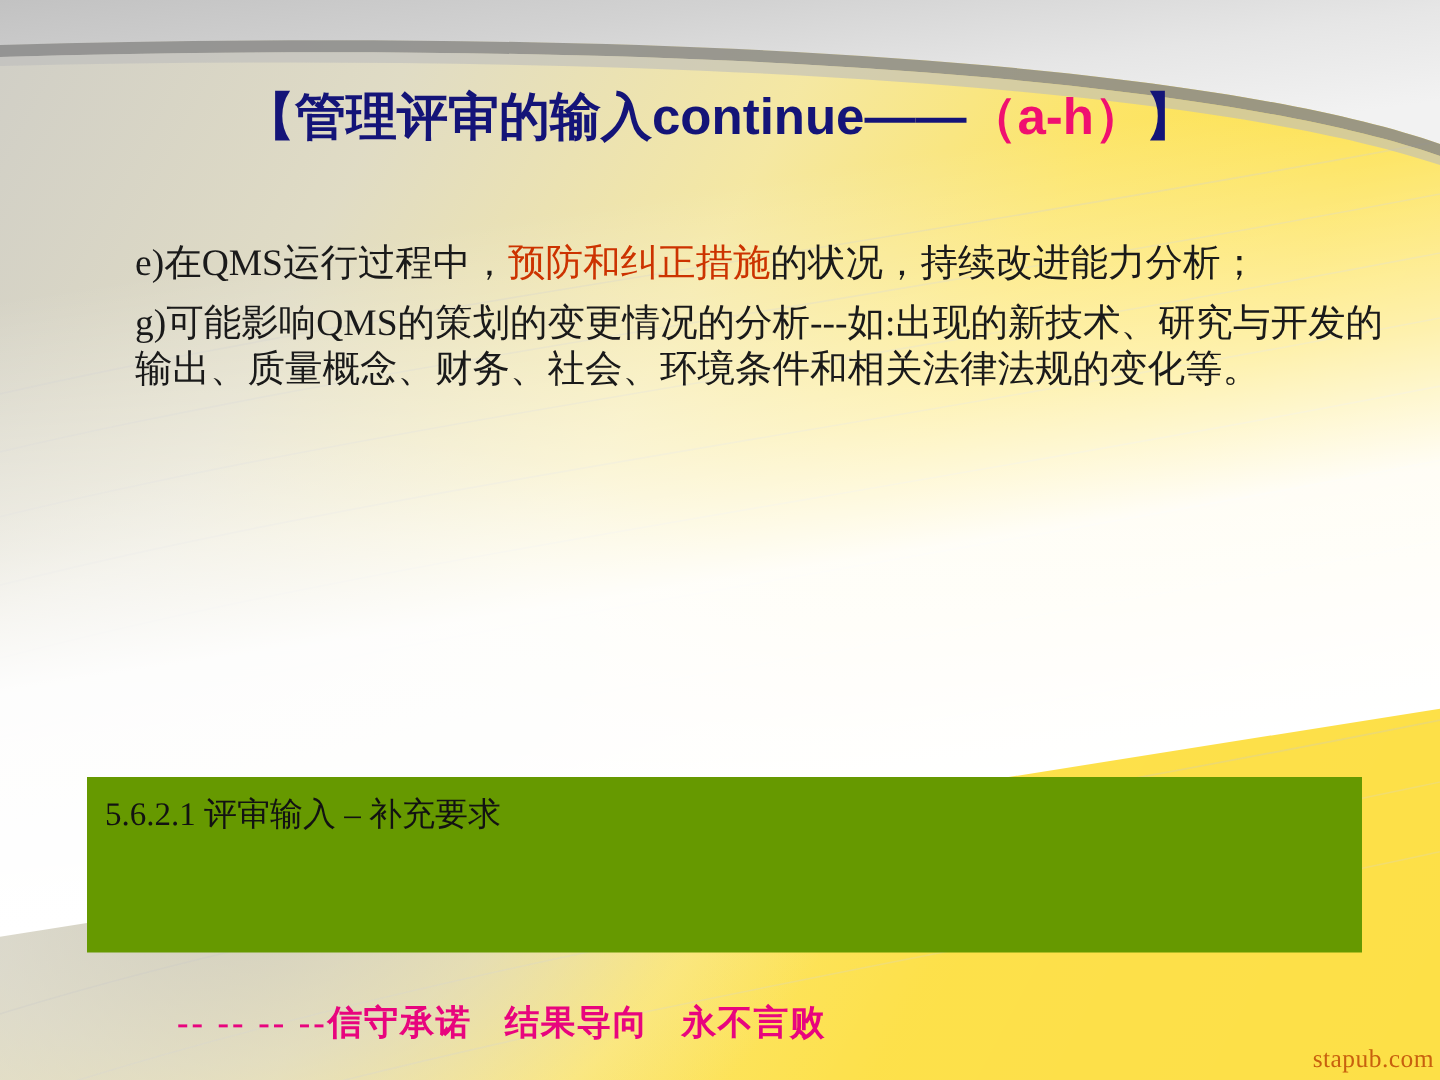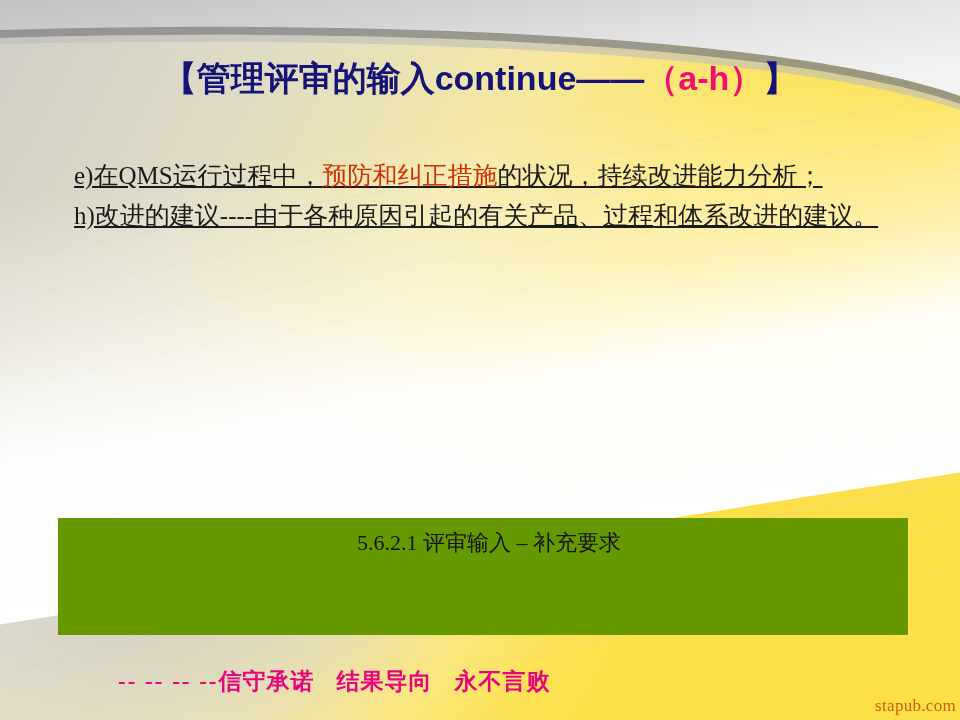--- a/index.html
+++ b/index.html
@@ -97,44 +97,42 @@
   .body-text {
     position: absolute;
     left: 74px;
     top: 160px;
     width: 860px;
     color: #1a1a1a;
     font-size: 25px;
     line-height: 31px;
   }
   .para {
-    margin: 0 0 9px 0;
+    margin: 0 0 9px 16px;
     text-indent: 0;
-    text-decoration: underline;
   }
   .hl-red { color: #CC3300; }
   .ul { text-decoration: underline; text-decoration-thickness: 2px; }
 
   
   .green-box {
     position: absolute;
     left: 58px;
     top: 518px;
     width: 850px;
     height: 117px;
     background: #669900;
     box-sizing: border-box;
     padding: 10px 0 0 12px;
   }
   .green-box .gline {
     color: #121212;
     font-size: 22px;
     line-height: 30px;
     white-space: nowrap;
-    text-align: center;
   }
   .green-box .gline.wrap { white-space: normal; width: 832px; }
 
   
   .footer {
     position: absolute;
     left: 118px;
     top: 668px;
     font-size: 23px;
     line-height: 28px;
@@ -204,22 +202,22 @@
 
   <div class="title">
     <span>【管理评审的输入continue——</span><span class="ah">（a-h）</span><span>】</span>
   </div>
 
   <div class="body-text">
 
     <p class="para"><span>e)在QMS运行过程中，</span><span class="hl-red">预防和纠正措施</span><span>的状况，持续改进能力分析；</span></p>
 
 
-
-    <p class="para"><span>h)改进的建议----由于各种原因引起的有关</span><span class="ul">产品</span><span>、</span><span class="ul">过程</span><span>和</span><span class="ul">体系</span><span>改进的建议。</span></p>
+    <p class="para"><span>g)可能影响QMS的策划的变更情况的分析---如:出现的新技术、研究与开发的输出、质量概念、财务、社会、环境条件和相关法律法规的变化等。</span></p>
+
 
   </div>
 
   <div class="green-box">
     <div class="gline">5.6.2.1 评审输入 – 补充要求</div>
   </div>
 
   <div class="footer">
     <span class="dashes">-- -- -- --</span><span>信守承诺</span><span class="gap"></span><span>结果导向</span><span class="gap"></span><span>永不言败</span>
   </div>

